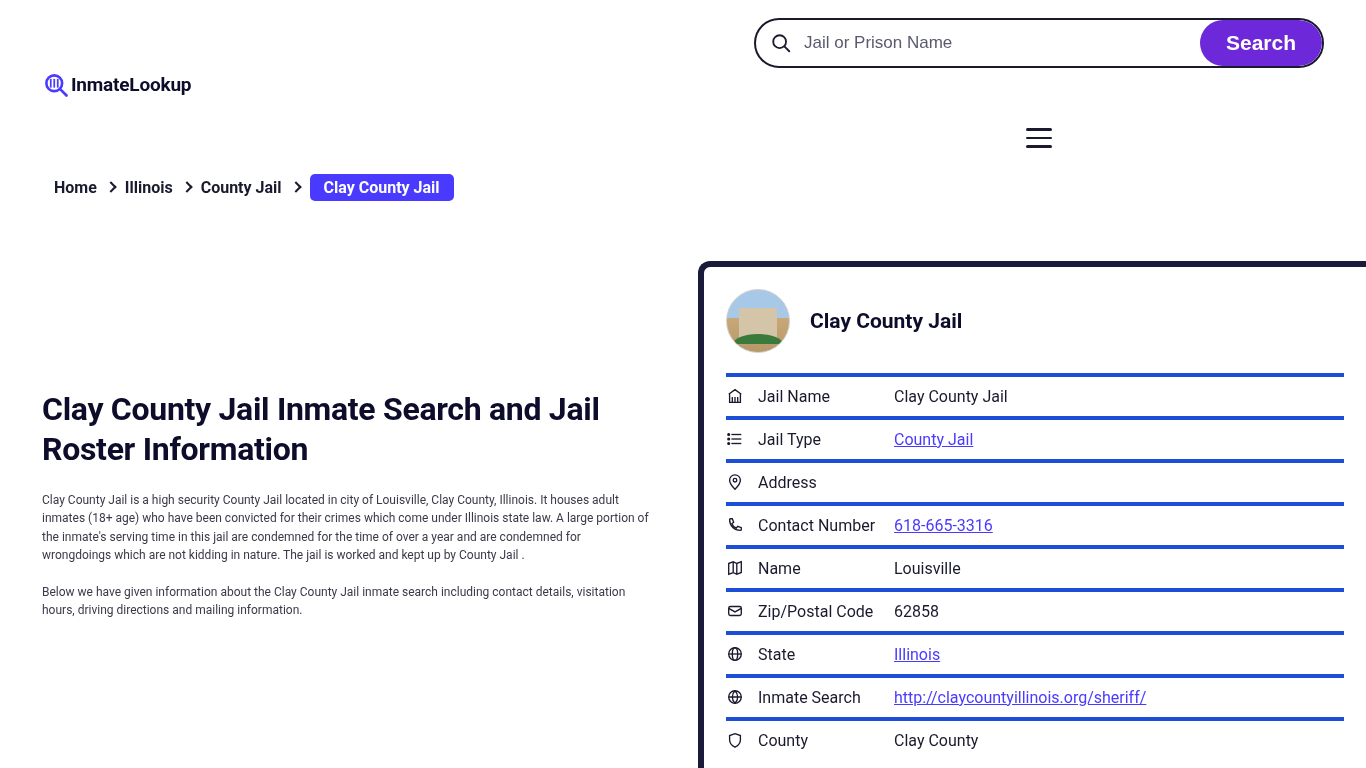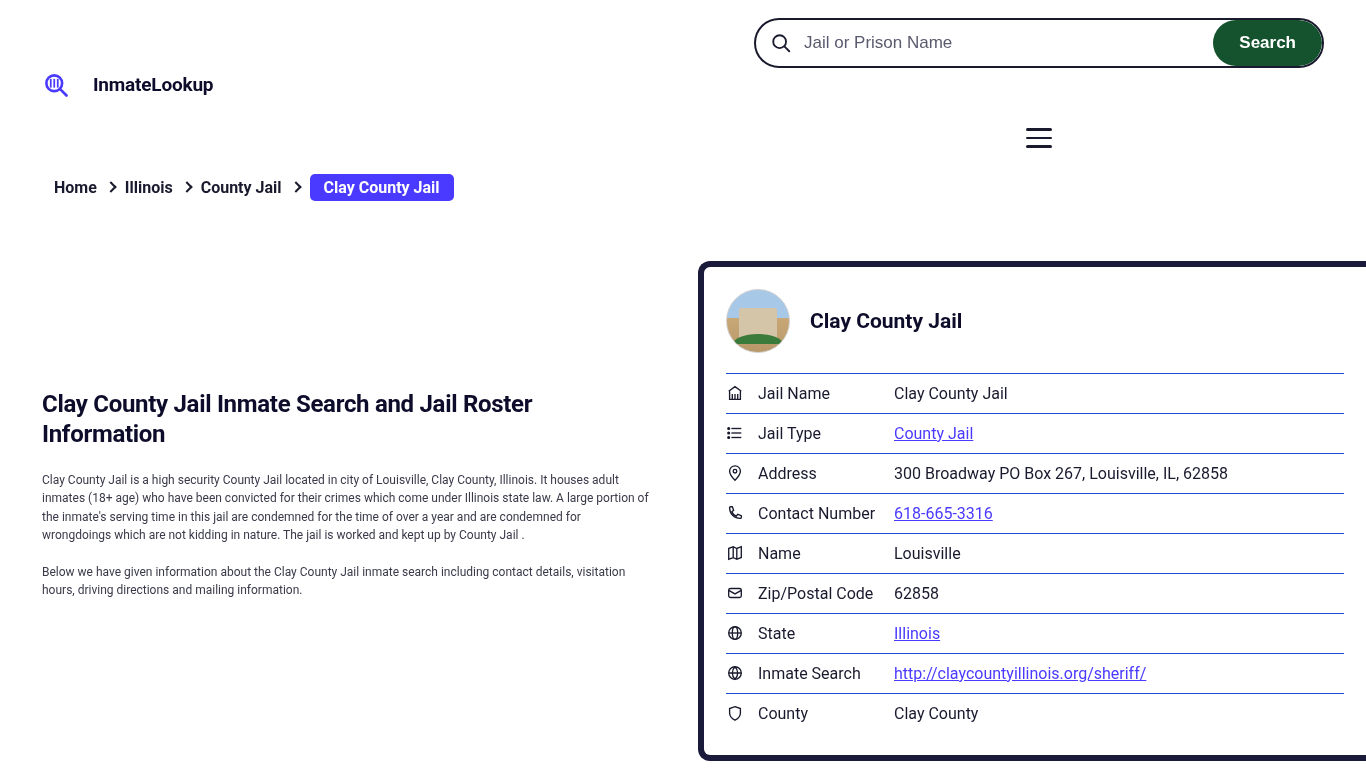--- a/index.html
+++ b/index.html
@@ -15,21 +15,21 @@
     }
     .header {
       display: flex;
       align-items: center;
       justify-content: space-between;
       padding: 18px 42px 18px 42px;
     }
     .logo {
       display: flex;
       align-items: center;
-      gap: 23px;
+      gap: 1px;
       cursor: pointer;
     }
     .logo-icon {
       width: 28px;
       height: 28px;
     }
     .logo-text {
       font-size: 19px;
       font-weight: 700;
       color: #0d0d2b;
@@ -61,24 +61,24 @@
       border: none;
       outline: none;
       font-size: 17px;
       padding: 0 12px;
       color: #1a1a2e;
     }
     .search-input::placeholder {
       color: #5a5a6e;
     }
     .search-button {
-      background: #14532d;
+      background: #6d28d9;
       color: #fff;
       border: none;
-      font-size: 17px;
+      font-size: 21px;
       font-weight: 600;
       padding: 0 26px;
       height: 100%;
       cursor: pointer;
       border-radius: 24px;
     }
     .hamburger {
       display: flex;
       flex-direction: column;
       gap: 6px;
@@ -119,21 +119,21 @@
     .main {
       display: flex;
       gap: 48px;
       padding: 60px 0 0 42px;
     }
     .left-col {
       width: 608px;
       padding-top: 128px;
     }
     .page-title {
-      font-size: 24px;
+      font-size: 32px;
       font-weight: 700;
       line-height: 1.25;
       color: #0d0d2b;
       margin-bottom: 22px;
       letter-spacing: -0.3px;
     }
     .body-text {
       font-size: 12px;
       line-height: 1.55;
       color: #3a3a4a;
@@ -188,21 +188,21 @@
       font-weight: 700;
       color: #0d0d2b;
     }
     .info-table {
       width: 100%;
     }
     .info-row {
       display: flex;
       align-items: center;
       padding: 10px 0;
-      border-top: 1px solid #1d4ed8;
+      border-top: 4px solid #1d4ed8;
       gap: 14px;
     }
     .info-icon {
       width: 18px;
       height: 18px;
       flex-shrink: 0;
       color: #1a1a2e;
     }
     .info-label {
       font-size: 16px;
@@ -294,21 +294,20 @@
             </svg></span>
           <span class="info-label">Jail Type</span>
           <span class="info-value link">County Jail</span>
         </div>
         <div class="info-row">
           <span class="info-icon"><svg viewBox="0 0 20 20" fill="none" stroke="currentColor" stroke-width="1.5">
               <path d="M10 18 C10 18 4 12 4 8 A6 6 0 0 1 16 8 C16 12 10 18 10 18 Z"></path>
               <circle cx="10" cy="8" r="2"></circle>
             </svg></span>
           <span class="info-label">Address</span>
-          <span class="info-value">300 Broadway PO Box 267, Louisville, IL, 62858</span>
         </div>
         <div class="info-row">
           <span class="info-icon"><svg viewBox="0 0 20 20" fill="none" stroke="currentColor" stroke-width="1.5">
               <path d="M4 4 C4 3 5 3 5 3 L7 3 L8.5 7 L6.5 8.5 C7.5 11 9 12.5 11.5 13.5 L13 11.5 L17 13 L17 15 C17 15 17 16 16 16 C9 16 4 11 4 4 Z"></path>
             </svg></span>
           <span class="info-label">Contact Number</span>
           <span class="info-value link">618-665-3316</span>
         </div>
         <div class="info-row">
           <span class="info-icon"><svg viewBox="0 0 20 20" fill="none" stroke="currentColor" stroke-width="1.5">

